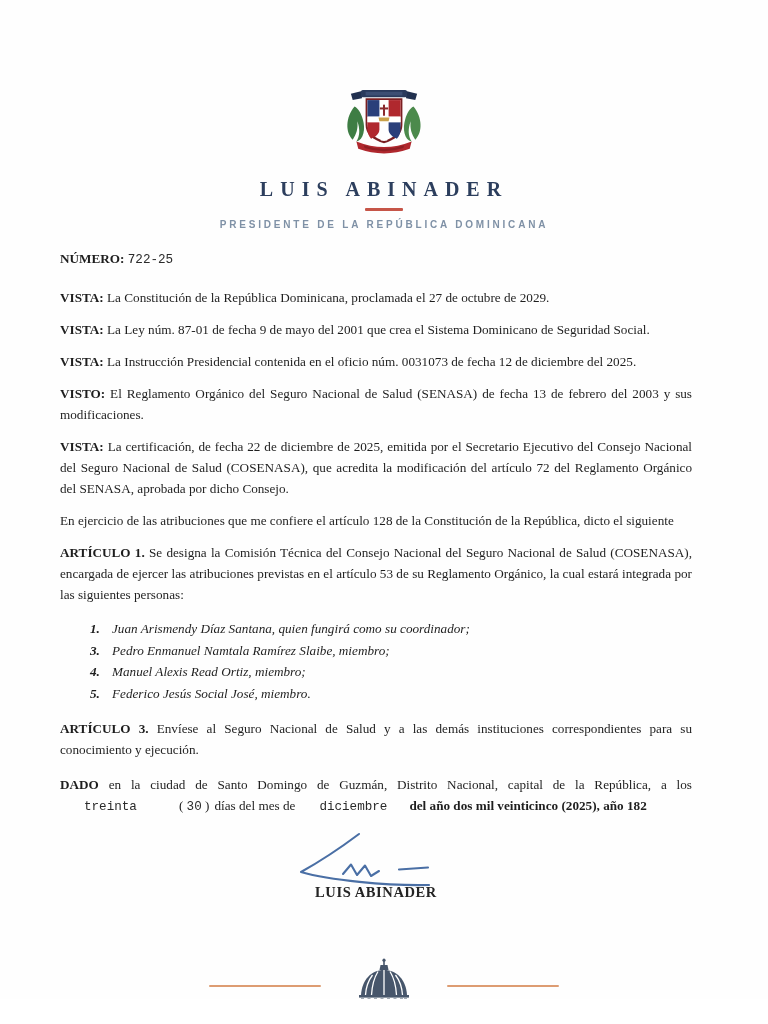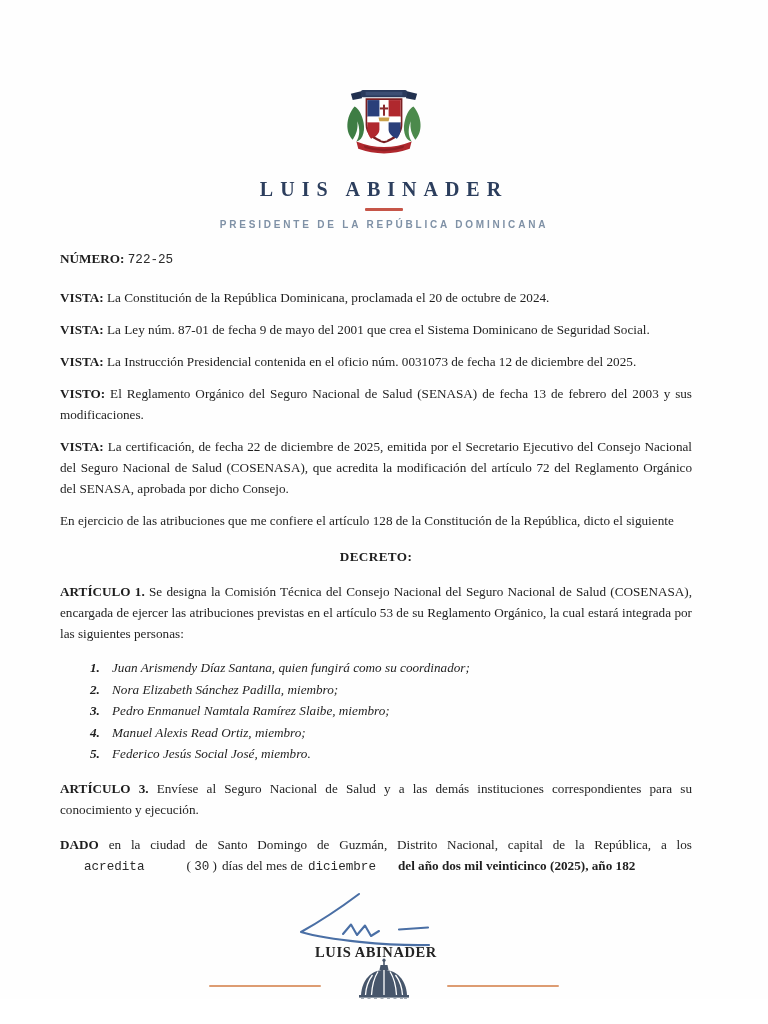--- a/index.html
+++ b/index.html
@@ -44,21 +44,21 @@
   ol.members .num { font-weight: bold; display: inline-block; width: 22px; }
 
   
   .dado { margin-top: 14px; }
   .dado-line1 { text-align: justify; text-align-last: justify; white-space: normal; }
   .dado-line1 .lbl { font-weight: bold; }
   .dado-line2 { white-space: nowrap; }
   .dado-line2 .day-word { margin-left: 24px; }
   .dado-line2 .paren-group { margin-left: 42px; }
   .dado-line2 .mid-text { margin-left: 5px; }
-  .dado-line2 .month-word { margin-left: 5px; }
+  .dado-line2 .month-word { margin-left: 24px; }
   .dado-line2 .line2-end { margin-left: 22px; font-weight: bold; }
 
   
   .signature-block { text-align: center; margin-top: 12px; position: relative; }
   .signature-svg { display: inline-block; margin-bottom: -16px; transform: translateX(-10px); }
   .signer-name { font-weight: bold; font-size: 14.5px; letter-spacing: 0.6px; color: #242424; }
 
   
   .footer-band {
     position: absolute; left: 0; right: 0; bottom: 0;
@@ -108,21 +108,21 @@
 
   <div class="doc-body">
 
     <p class="numero-line">
       <span class="lbl">NÚMERO:</span>
       <span class="mono">722-25</span>
     </p>
 
     <p class="para">
       <span class="lbl">VISTA:</span>
-      <span>La Constitución de la República Dominicana, proclamada el 20 de octubre de 2024.</span>
+      <span>La Constitución de la República Dominicana, proclamada el 27 de octubre de 2029.</span>
     </p>
 
     <p class="para">
       <span class="lbl">VISTA:</span>
       <span>La Ley núm. 87-01 de fecha 9 de mayo del 2001 que crea el Sistema Dominicano de Seguridad Social.</span>
     </p>
 
     <p class="para">
       <span class="lbl">VISTA:</span>
       <span>La Instrucción Presidencial contenida en el oficio núm. 0031073 de fecha 12 de diciembre del 2025.</span>
@@ -133,47 +133,45 @@
       <span>El Reglamento Orgánico del Seguro Nacional de Salud (SENASA) de fecha 13 de febrero del 2003 y sus modificaciones.</span>
     </p>
 
     <p class="para">
       <span class="lbl">VISTA:</span>
       <span>La certificación, de fecha 22 de diciembre de 2025, emitida por el Secretario Ejecutivo del Consejo Nacional del Seguro Nacional de Salud (COSENASA), que acredita la modificación del artículo 72 del Reglamento Orgánico del SENASA, aprobada por dicho Consejo.</span>
     </p>
 
     <p class="para">En ejercicio de las atribuciones que me confiere el artículo 128 de la Constitución de la República, dicto el siguiente</p>
 
-    <p class="decreto">DECRETO:</p>
 
     <p class="para">
       <span class="lbl">ARTÍCULO 1.</span>
       <span>Se designa la Comisión Técnica del Consejo Nacional del Seguro Nacional de Salud (COSENASA), encargada de ejercer las atribuciones previstas en el artículo 53 de su Reglamento Orgánico, la cual estará integrada por las siguientes personas:</span>
     </p>
 
     <ol class="members">
       <li><span class="num">1.</span><span>Juan Arismendy Díaz Santana, quien fungirá como su coordinador;</span></li>
-      <li><span class="num">2.</span><span>Nora Elizabeth Sánchez Padilla, miembro;</span></li>
       <li><span class="num">3.</span><span>Pedro Enmanuel Namtala Ramírez Slaibe, miembro;</span></li>
       <li><span class="num">4.</span><span>Manuel Alexis Read Ortiz, miembro;</span></li>
       <li><span class="num">5.</span><span>Federico Jesús Social José, miembro.</span></li>
     </ol>
 
     <p class="para">
       <span class="lbl">ARTÍCULO 3.</span>
       <span>Envíese al Seguro Nacional de Salud y a las demás instituciones correspondientes para su conocimiento y ejecución.</span>
     </p>
 
     <div class="dado">
       <div class="dado-line1">
         <span class="lbl">DADO</span>
         <span>en la ciudad de Santo Domingo de Guzmán, Distrito Nacional, capital de la República, a los</span>
       </div>
       <div class="dado-line2">
-        <span class="mono day-word">acredita</span><span class="paren-group"><span>(</span> <span class="mono">30</span> <span>)</span></span><span class="mid-text">días del mes de</span><span class="mono month-word">diciembre</span><span class="line2-end">del año dos mil veinticinco (2025), año 182</span>
+        <span class="mono day-word">treinta</span><span class="paren-group"><span>(</span> <span class="mono">30</span> <span>)</span></span><span class="mid-text">días del mes de</span><span class="mono month-word">diciembre</span><span class="line2-end">del año dos mil veinticinco (2025), año 182</span>
       </div>
     </div>
 
     <div class="signature-block">
       <svg class="signature-svg" width="170" height="62" viewBox="0 0 170 62" aria-hidden="true">
         <g fill="none" stroke="#4a6fa5" stroke-width="2.1" stroke-linecap="round" stroke-linejoin="round">
           <path d="M78 4 C 62 16, 38 32, 20 42 C 48 50, 105 56, 148 55"></path>
           <path d="M62 44 L 70 34.5 L 76 45 L 84 35.5 L 90 46 L 98 41"></path>
           <path d="M118 39.5 L 147 37.5"></path>
         </g>

